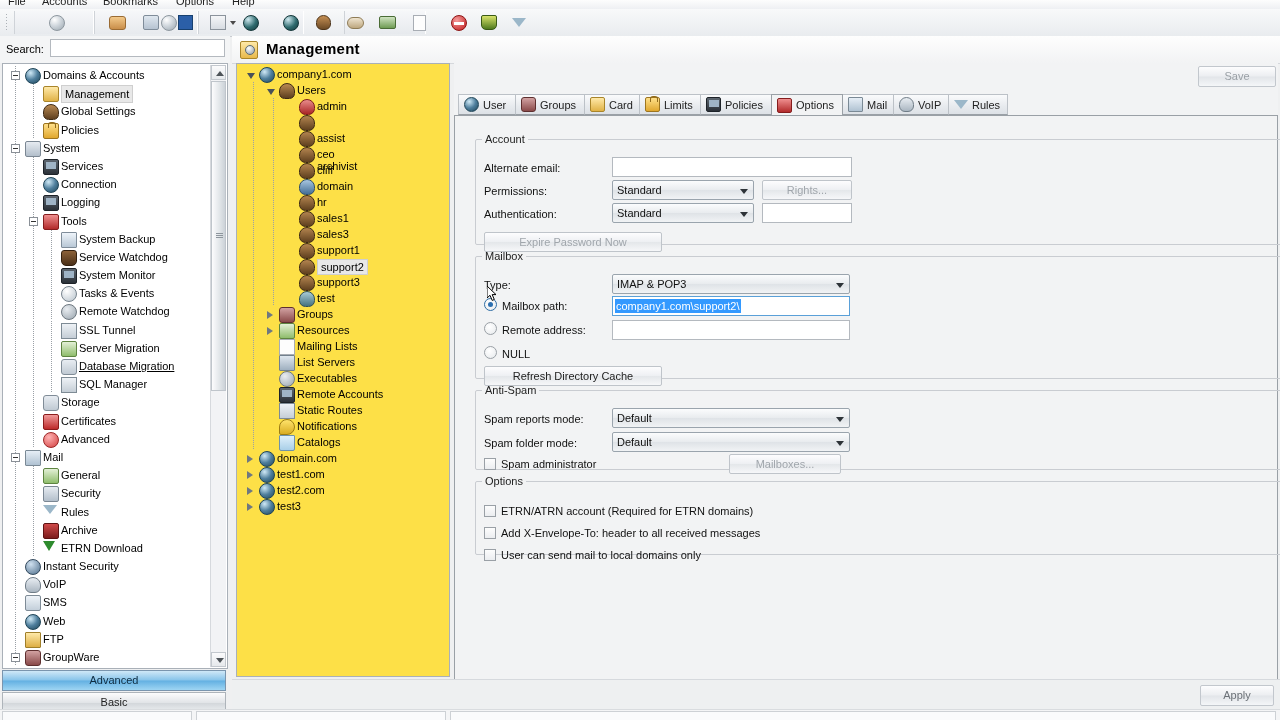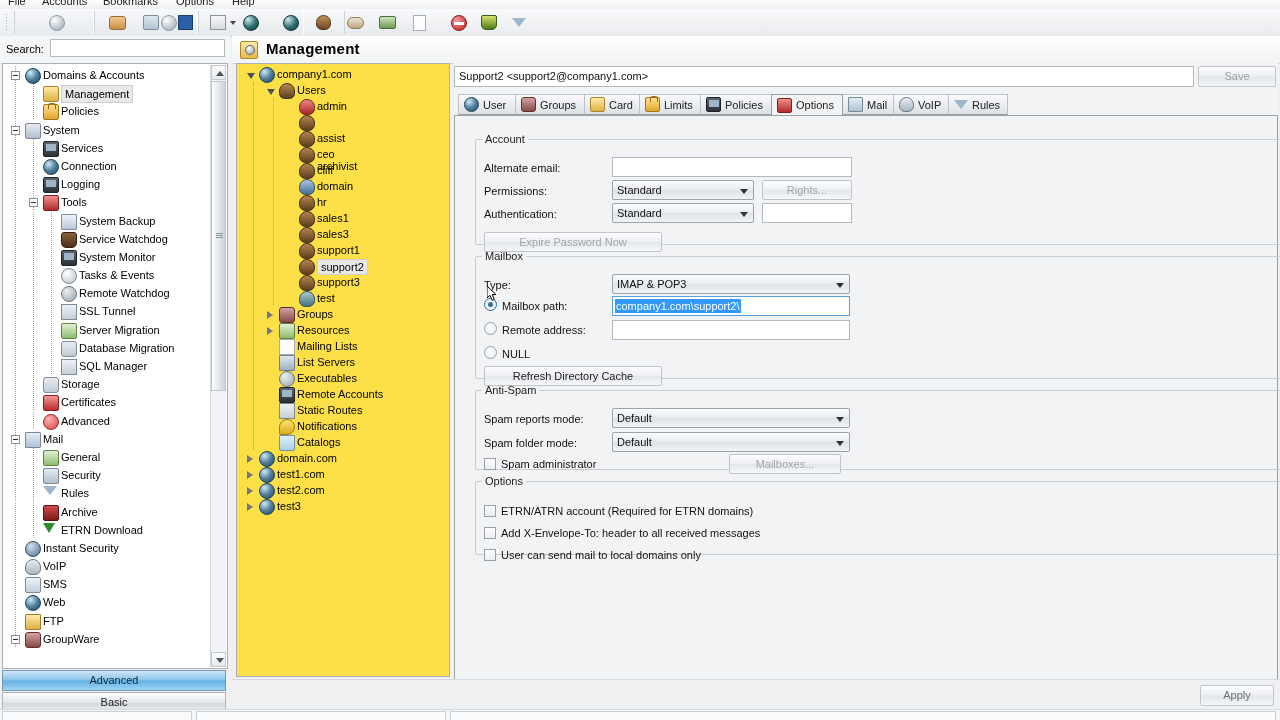--- a/index.html
+++ b/index.html
@@ -402,20 +402,26 @@
         </div>
         <div class="trow" style="height: 18.2px;">
           <span class="tdots" style="left: 12px;"></span>
           <span class="tdots" style="left: 30px;"></span>
           <span class="tico ti-card" style="left: 40px;"></span>
           <span class="tlabel sel" style="left: 58px;">Management</span>
         </div>
         <div class="trow" style="height: 18.2px;">
           <span class="tdots" style="left: 12px;"></span>
           <span class="tdots" style="left: 30px;"></span>
+          <span class="tico ti-users" style="left: 40px;"></span>
+          <span class="tlabel" style="left: 58px;">Global Settings</span>
+        </div>
+        <div class="trow" style="height: 18.2px;">
+          <span class="tdots" style="left: 12px;"></span>
+          <span class="tdots" style="left: 30px;"></span>
           <span class="tico ti-lock" style="left: 40px;"></span>
           <span class="tlabel" style="left: 58px;">Policies</span>
         </div>
         <div class="trow" style="height: 18.2px;">
           <span class="tdots" style="left: 12px;"></span>
           <span class="exp" style="left: 8px;"></span>
           <span class="tico ti-sys" style="left: 22px;"></span>
           <span class="tlabel" style="left: 40px;">System</span>
         </div>
         <div class="trow" style="height: 18.2px;">
@@ -490,21 +496,21 @@
           <span class="tdots" style="left: 30px;"></span>
           <span class="tdots" style="left: 48px;"></span>
           <span class="tico ti-green" style="left: 58px;"></span>
           <span class="tlabel" style="left: 76px;">Server Migration</span>
         </div>
         <div class="trow" style="height: 18.2px;">
           <span class="tdots" style="left: 12px;"></span>
           <span class="tdots" style="left: 30px;"></span>
           <span class="tdots" style="left: 48px;"></span>
           <span class="tico ti-storage" style="left: 58px;"></span>
-          <span class="tlabel" style="left: 76px;">Database Migration</span>
+          <span class="tlabel" style="left: 76px; text-decoration: underline;">Database Migration</span>
         </div>
         <div class="trow" style="height: 18.2px;">
           <span class="tdots" style="left: 12px;"></span>
           <span class="tdots" style="left: 30px;"></span>
           <span class="tdots" style="left: 48px;"></span>
           <span class="tico ti-bars" style="left: 58px;"></span>
           <span class="tlabel" style="left: 76px;">SQL Manager</span>
         </div>
         <div class="trow" style="height: 18.2px;">
           <span class="tdots" style="left: 12px;"></span>
@@ -762,21 +768,20 @@
         <div class="trow" style="height: 16px; line-height: 16px;">
           <span class="tri closed" style="left: 10px;"></span>
           <span class="tico ti-globe" style="position: absolute; left: 22px; top: 1px;"></span>
           <span class="tlabel" style="left: 40px;">test3</span>
         </div>
       </div>
   </div>
 
   <div class="rightpanel">
 
-    <div class="titlebox">Support2 &lt;support2@company1.com&gt;</div>
     <div class="savebtn">Save</div>
 
     <div class="tabbar" id="tabbar">
         <div class="tab" style="left: 4px; width: 58px;">
           <span class="tabico ti-globe"></span>
           <span>User</span>
         </div>
         <div class="tab" style="left: 61px; width: 70px;">
           <span class="tabico ti-gw"></span>
           <span>Groups</span>

